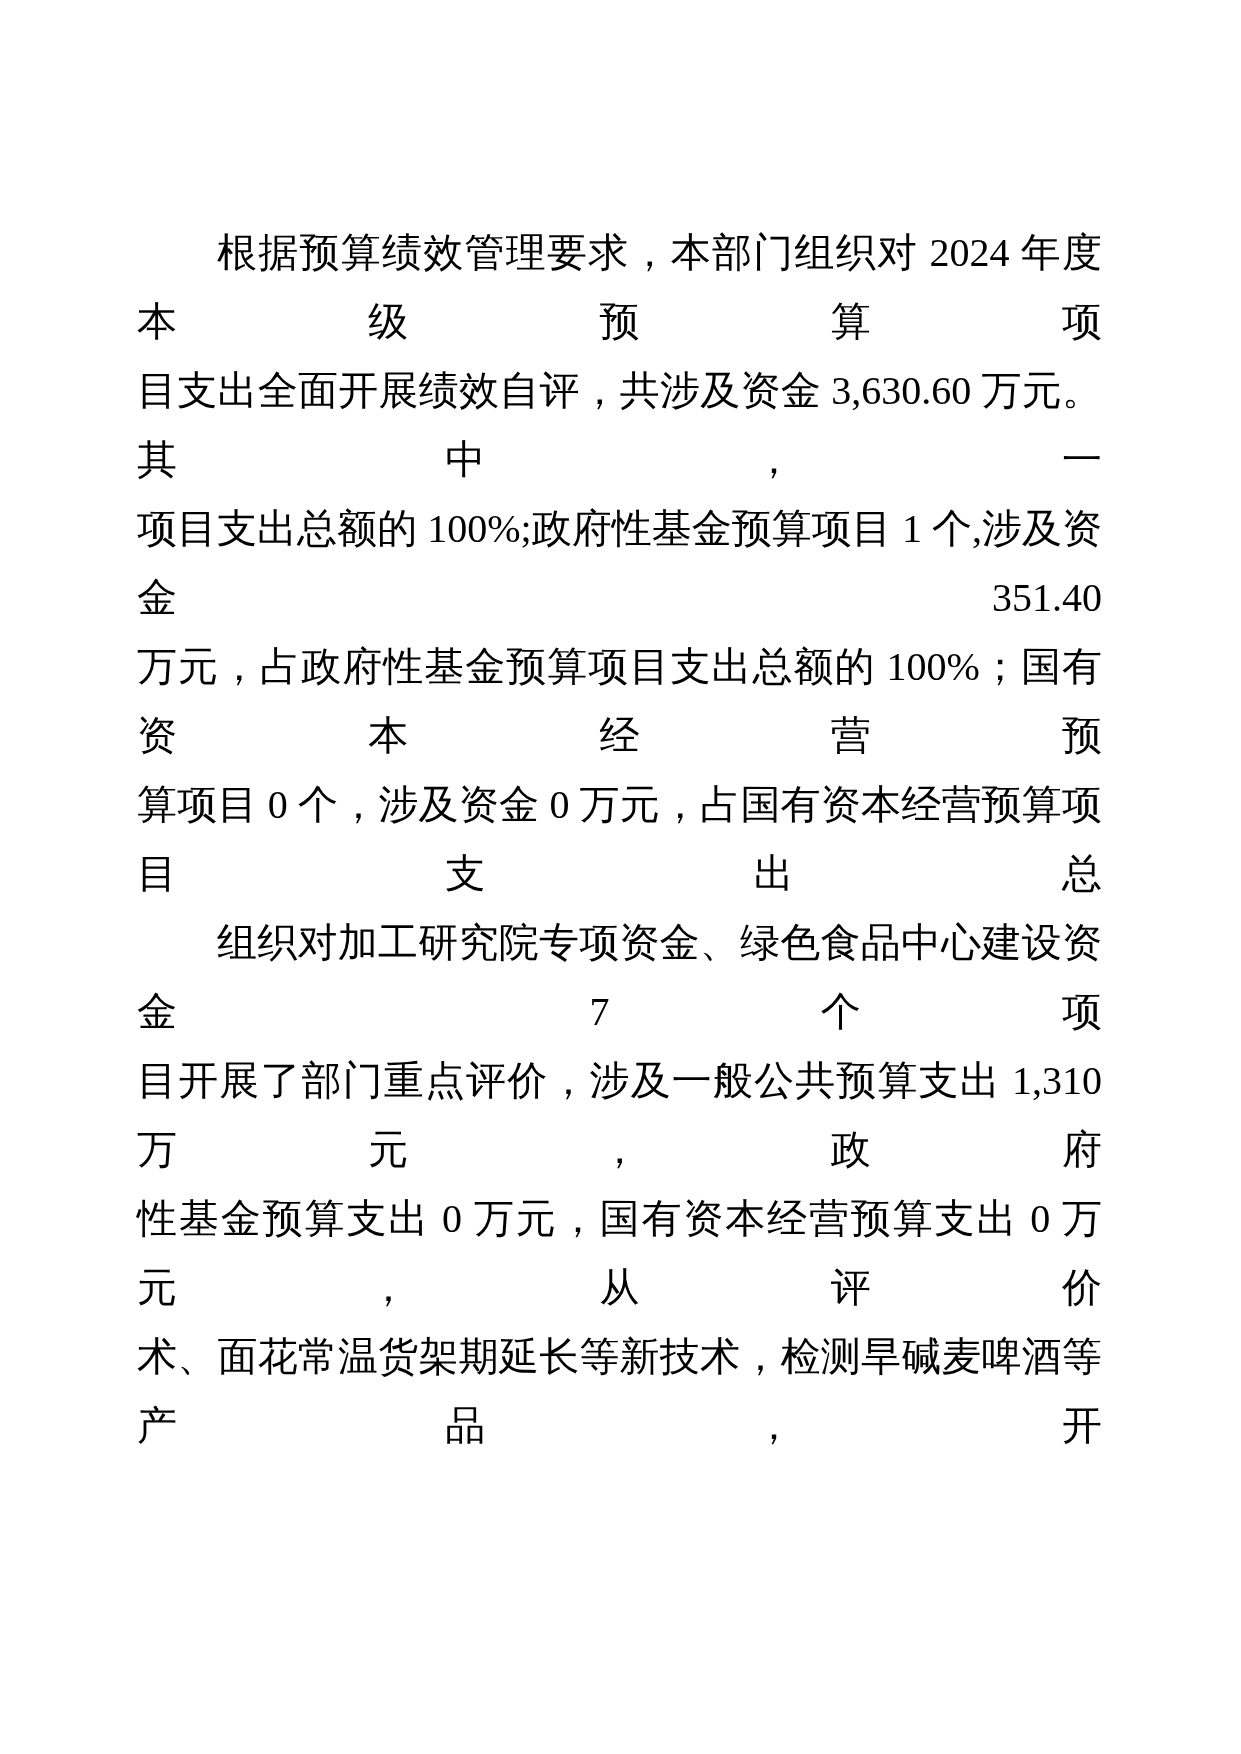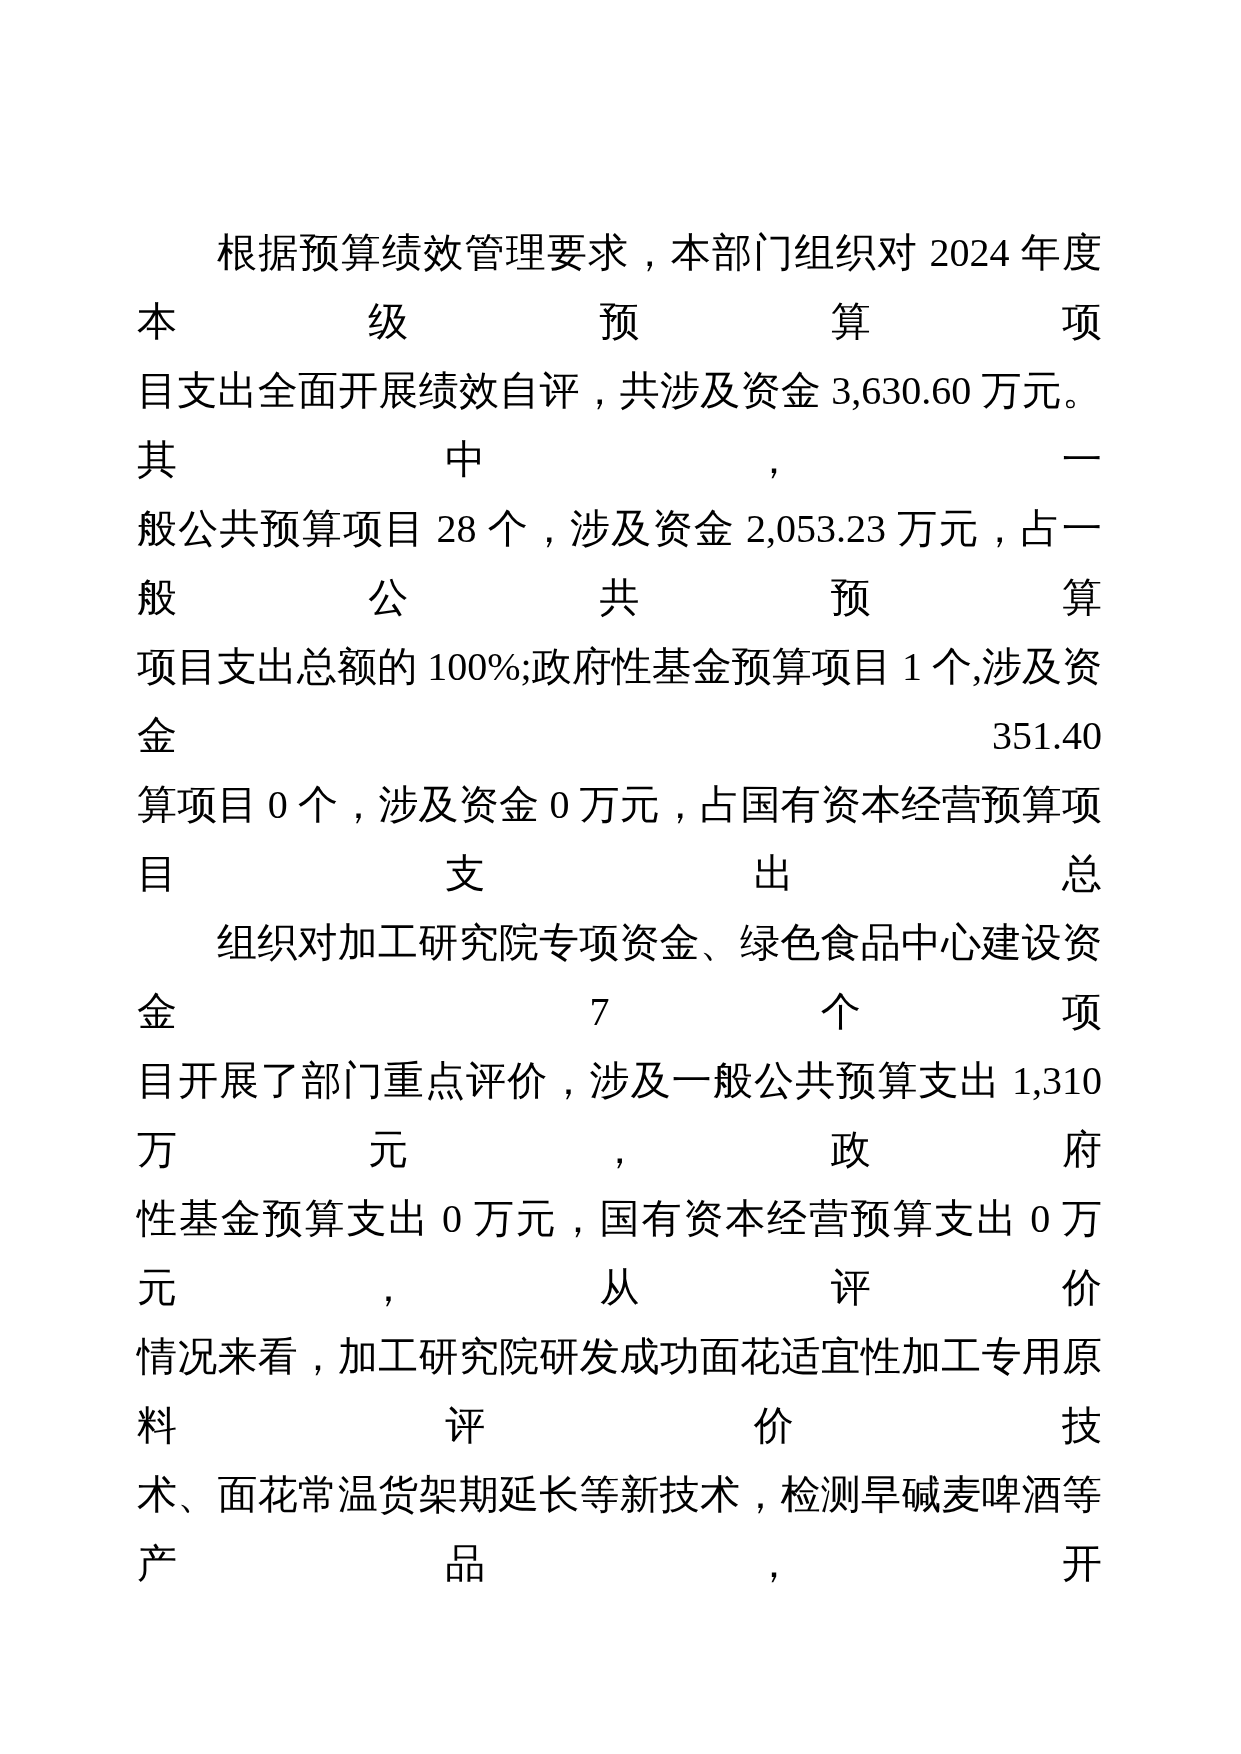--- a/index.html
+++ b/index.html
@@ -39,28 +39,27 @@
 </style>
 </head>
 <body>
 
 <div class="page">
   <div class="textblock">
 
     <div class="para">
       <div class="line ind j">根据预算绩效管理要求，本部门组织对 2024 年度本级预算项</div>
       <div class="line j">目支出全面开展绩效自评，共涉及资金 3,630.60 万元。其中，一</div>
-      <div class="line j">般公共预算项目 28 个，涉及资金 2,053.23 万元，占一般公共预算</div>
       <div class="line j">项目支出总额的 100%;政府性基金预算项目 1 个,涉及资金 351.40</div>
+      <div class="line j">万元，占政府性基金预算项目支出总额的 100%；国有资本经营预</div>
       <div class="line j">算项目 0 个，涉及资金 0 万元，占国有资本经营预算项目支出总</div>
     </div>
 
     <div class="para">
       <div class="line ind j">组织对加工研究院专项资金、绿色食品中心建设资金 7 个项</div>
       <div class="line j">目开展了部门重点评价，涉及一般公共预算支出 1,310 万元，政府</div>
       <div class="line j">性基金预算支出 0 万元，国有资本经营预算支出 0 万元，从评价</div>
-      <div class="line j">情况来看，加工研究院研发成功面花适宜性加工专用原料评价技</div>
       <div class="line j">术、面花常温货架期延长等新技术，检测旱碱麦啤酒等产品，开</div>
 
     </div>
 
   </div>
 </div>
 
 </body></html>

